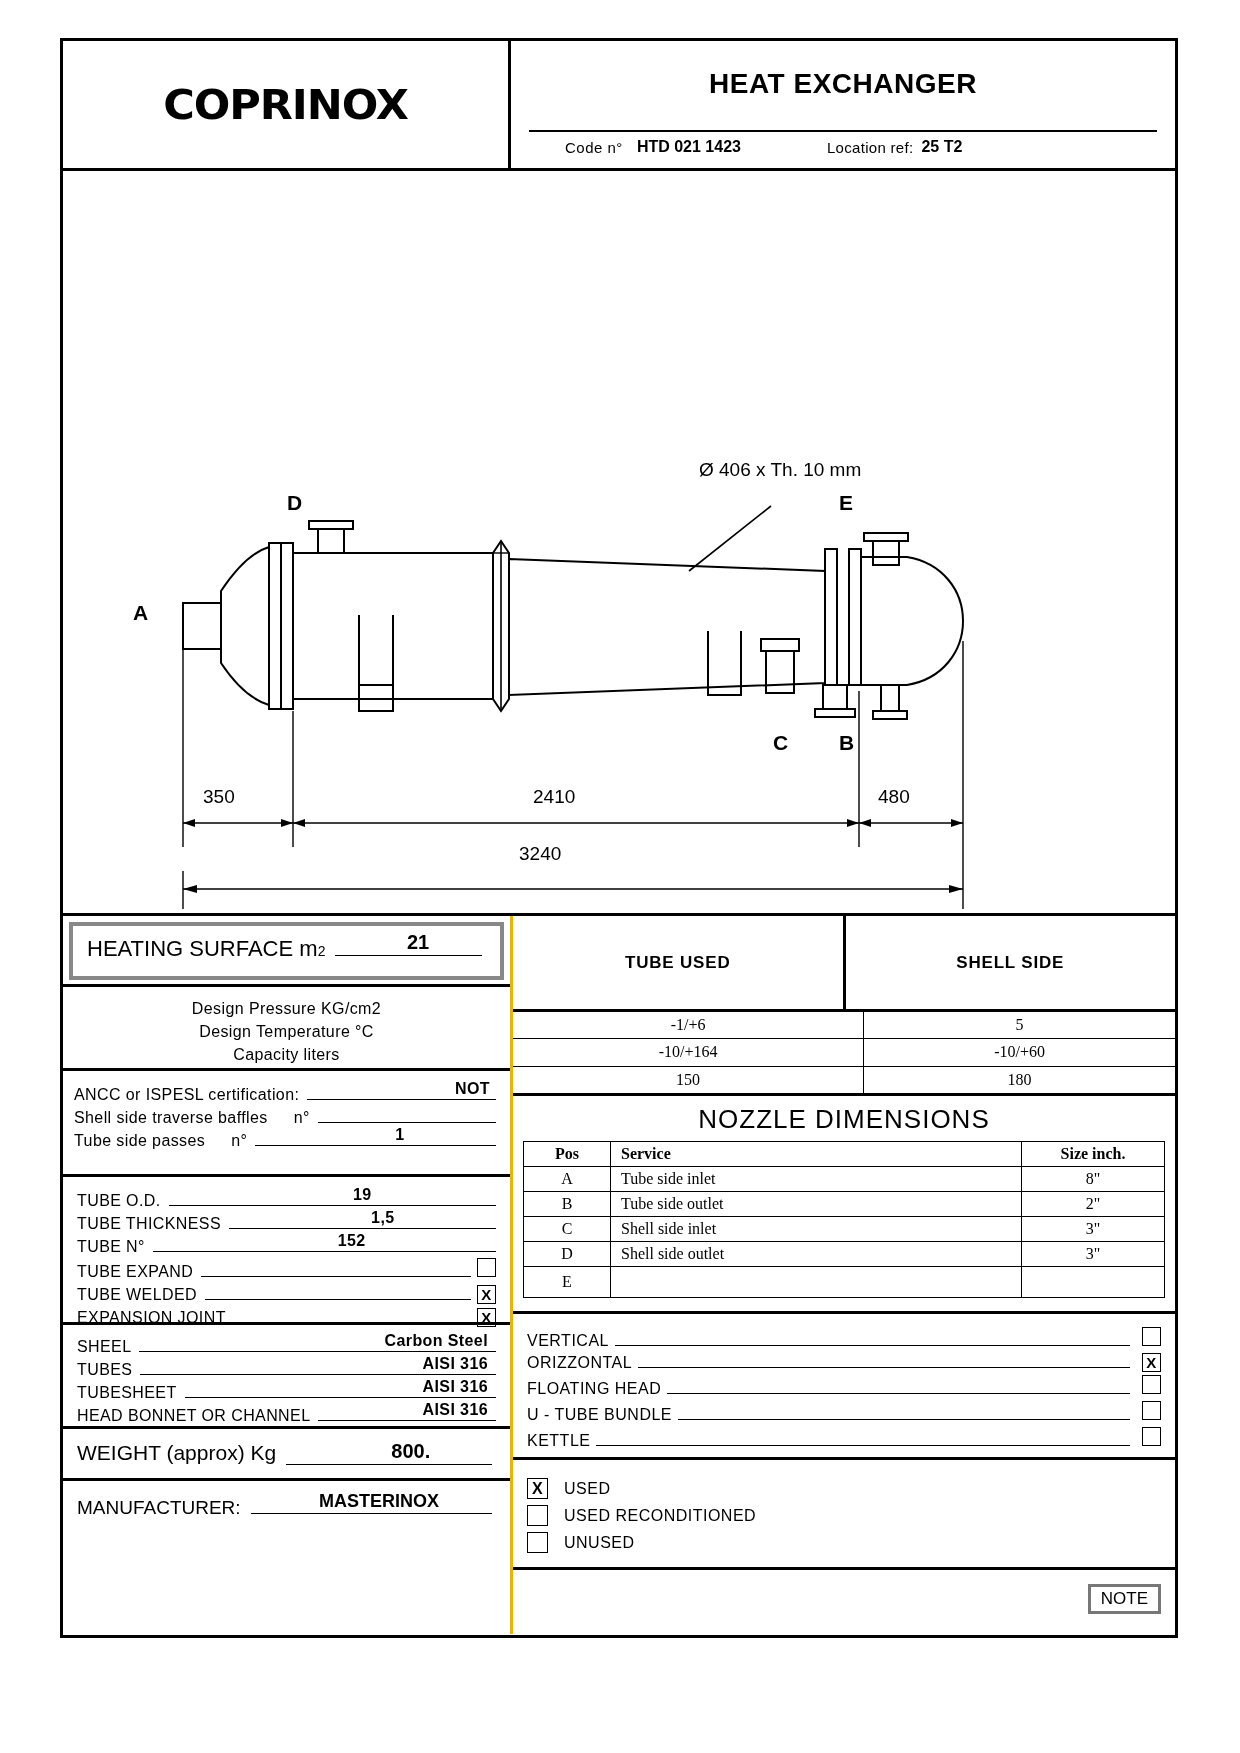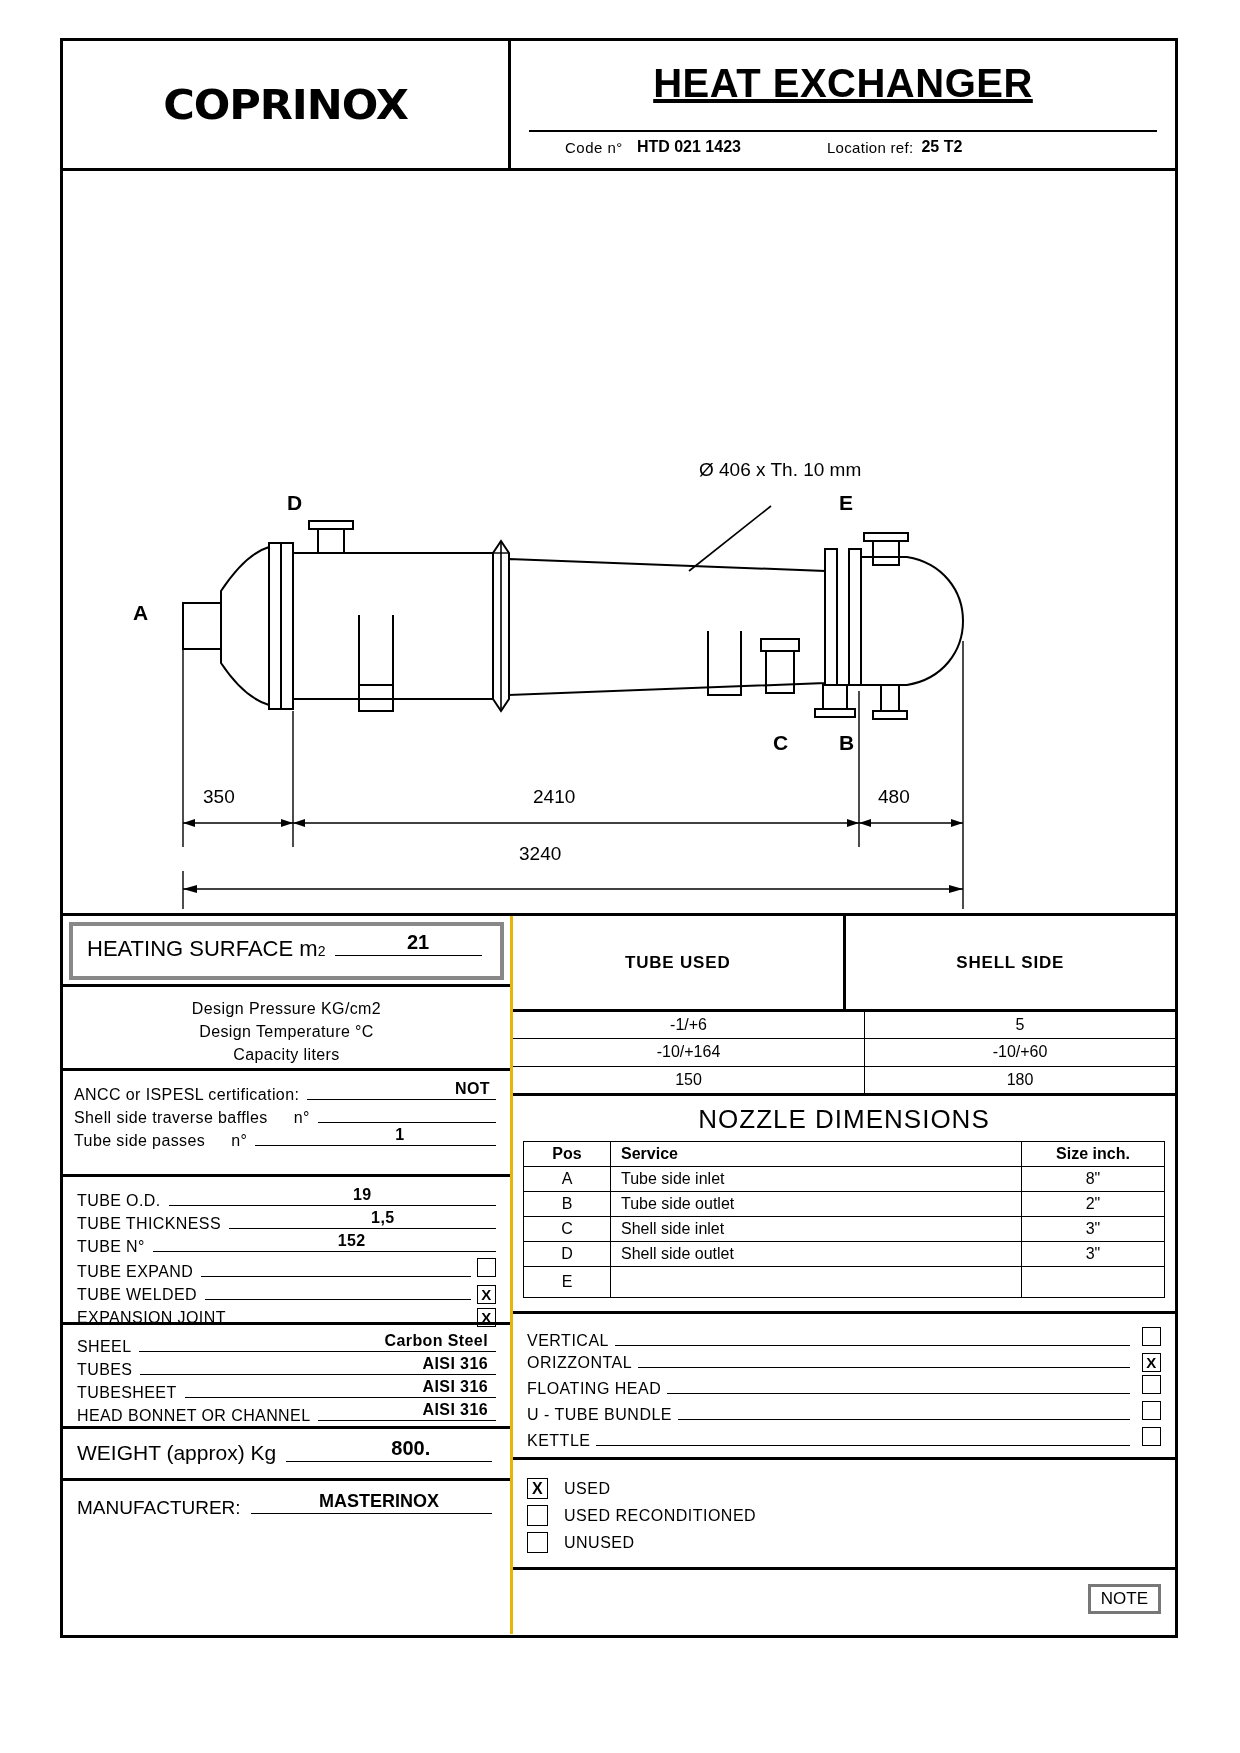--- a/index.html
+++ b/index.html
@@ -49,25 +49,24 @@
     flex: 1;
     display: flex;
     flex-direction: column;
     box-sizing: border-box;
   }
   .doc-title {
     flex: 1;
     display: flex;
     align-items: center;
     justify-content: center;
-    font-size: 40px;
+    font-size: 28px;
     font-weight: bold;
     letter-spacing: 0.5px;
     padding-bottom: 4px;
-    text-decoration: underline;
   }
   .code-row {
     height: 32px;
     border-top: 2px solid #000;
     margin: 0 18px 6px 18px;
     display: flex;
     align-items: center;
     font-size: 15px;
     box-sizing: border-box;
   }
@@ -189,20 +188,21 @@
   .materials-title {
     text-align: center;
     font-size: 18px;
     padding: 4px 0 2px 0;
   }
 
   table.grid {
     border-collapse: collapse;
     width: 100%;
     font-size: 16px;
+    font-family: Liberation Serif, serif;
   }
   table.grid td, table.grid th {
     border: 1.8px solid #000;
     padding: 3px 6px;
     text-align: center;
   }
 
   .side-head {
     display: flex;
     height: 96px;
@@ -272,21 +272,21 @@
     background: #fff;
   }
   .note-line {
     flex: 1;
     border-bottom: 1.5px solid #000;
     margin-left: 8px;
     height: 22px;
   }
   .weight-row {
     display: flex;
-    align-items: flex-start;
+    align-items: flex-end;
     font-size: 21px;
     padding: 4px 0;
   }
   .mfr-row {
     display: flex;
     align-items: baseline;
     font-size: 19px;
     padding: 4px 0;
   }
 </style>

